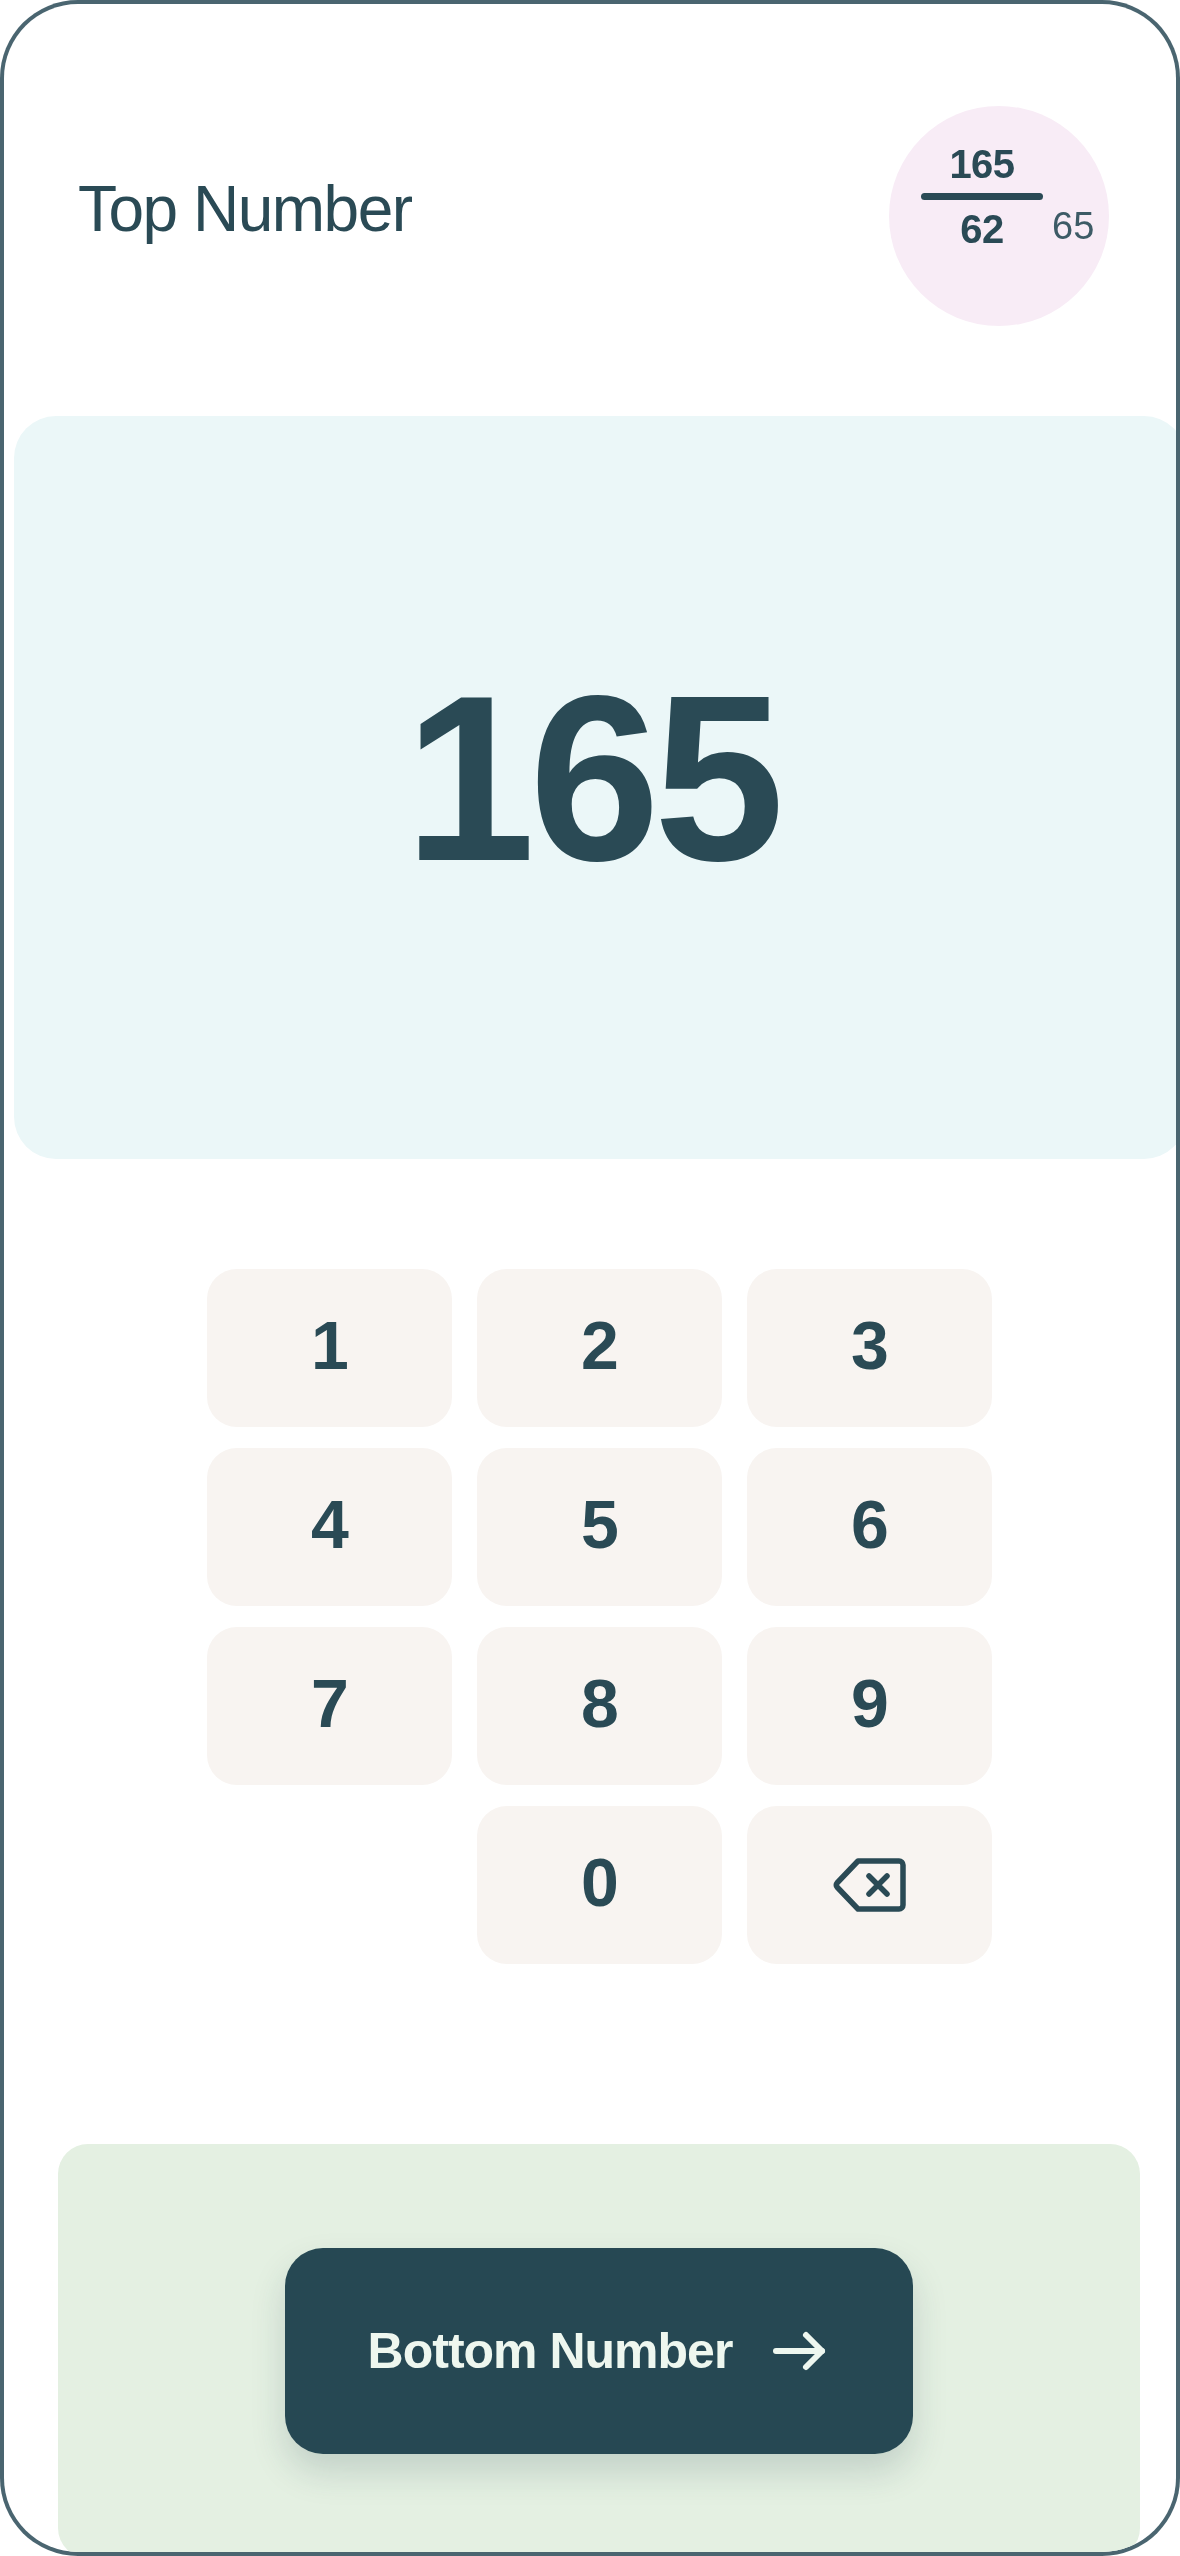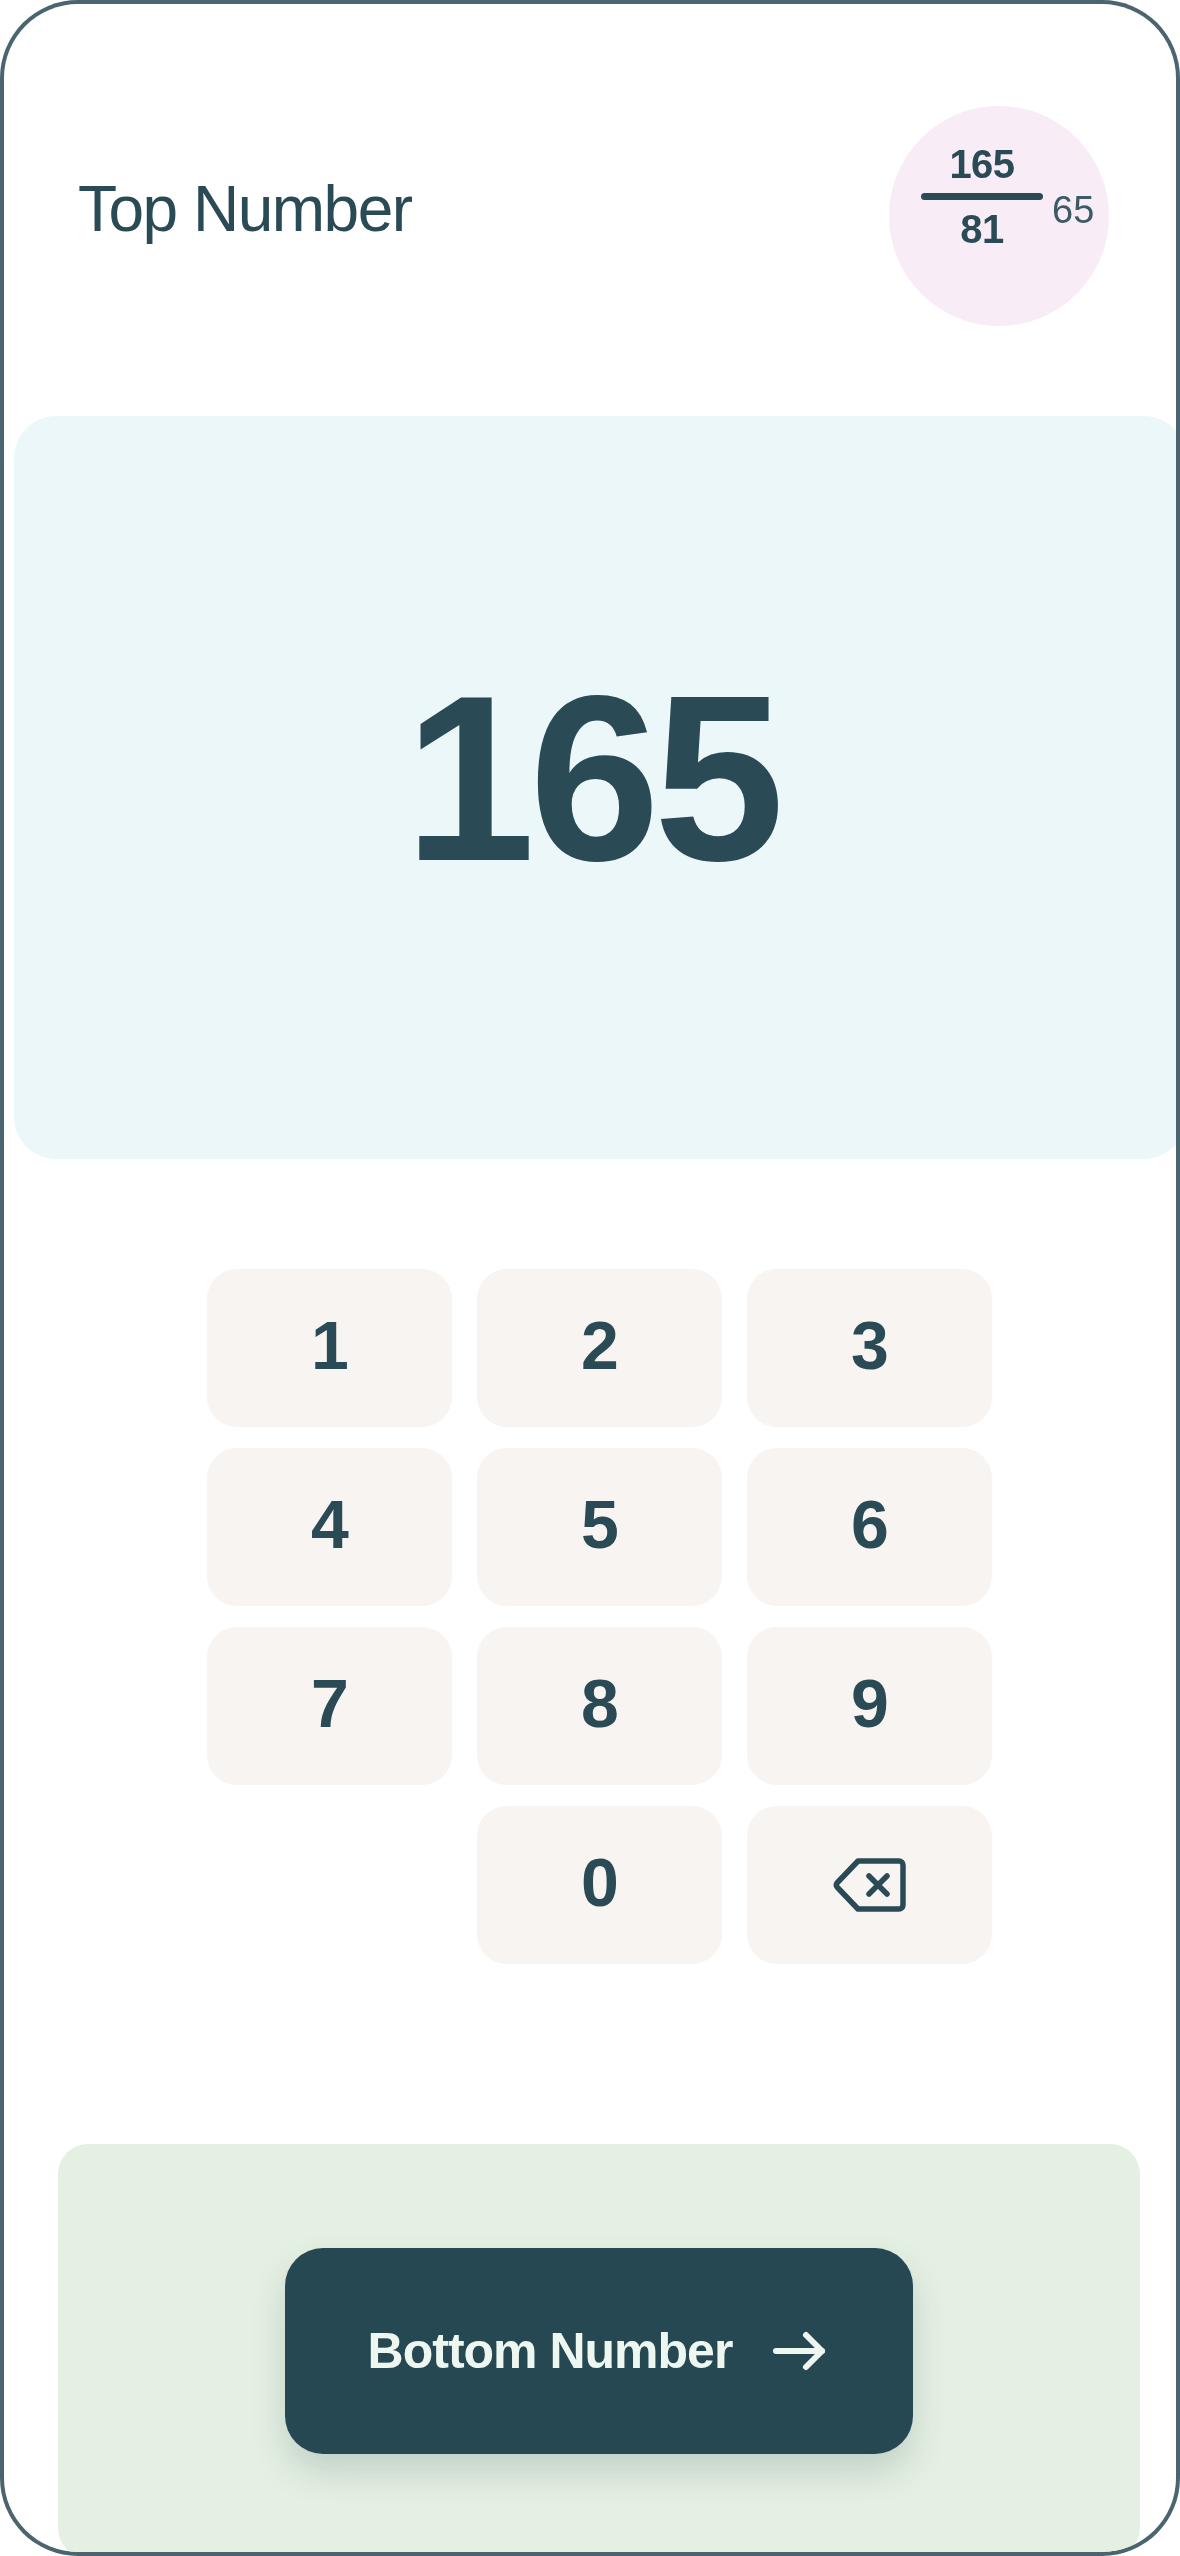--- a/index.html
+++ b/index.html
@@ -91,21 +91,21 @@
     width: 100%;
     height: 7px;
     background: #2a4a55;
     border-radius: 4px;
     margin: 9px 0 9px 0;
   }
 
   #badge-remainder {
     position: absolute;
     left: 163px;
-    top: 83px;
+    top: 99px;
     font-size: 38px;
     font-weight: 400;
     color: #3d5b66;
     letter-spacing: 0px;
   }
 
   
   #display-card {
     position: absolute;
     left: 10px;
@@ -222,21 +222,21 @@
   <div id="screen">
 
     <div id="header">
       <div id="page-title">Top Number</div>
 
       <div id="fraction-badge">
         <div id="badge-circle"></div>
         <div id="fraction">
           <div class="frac-num">165</div>
           <div id="frac-bar"></div>
-          <div class="frac-den">81</div>
+          <div class="frac-den">62</div>
         </div>
         <div id="badge-remainder">65</div>
       </div>
     </div>
 
     <div id="display-card">
       <div id="display-value">165</div>
     </div>
 
     <div id="keypad">

